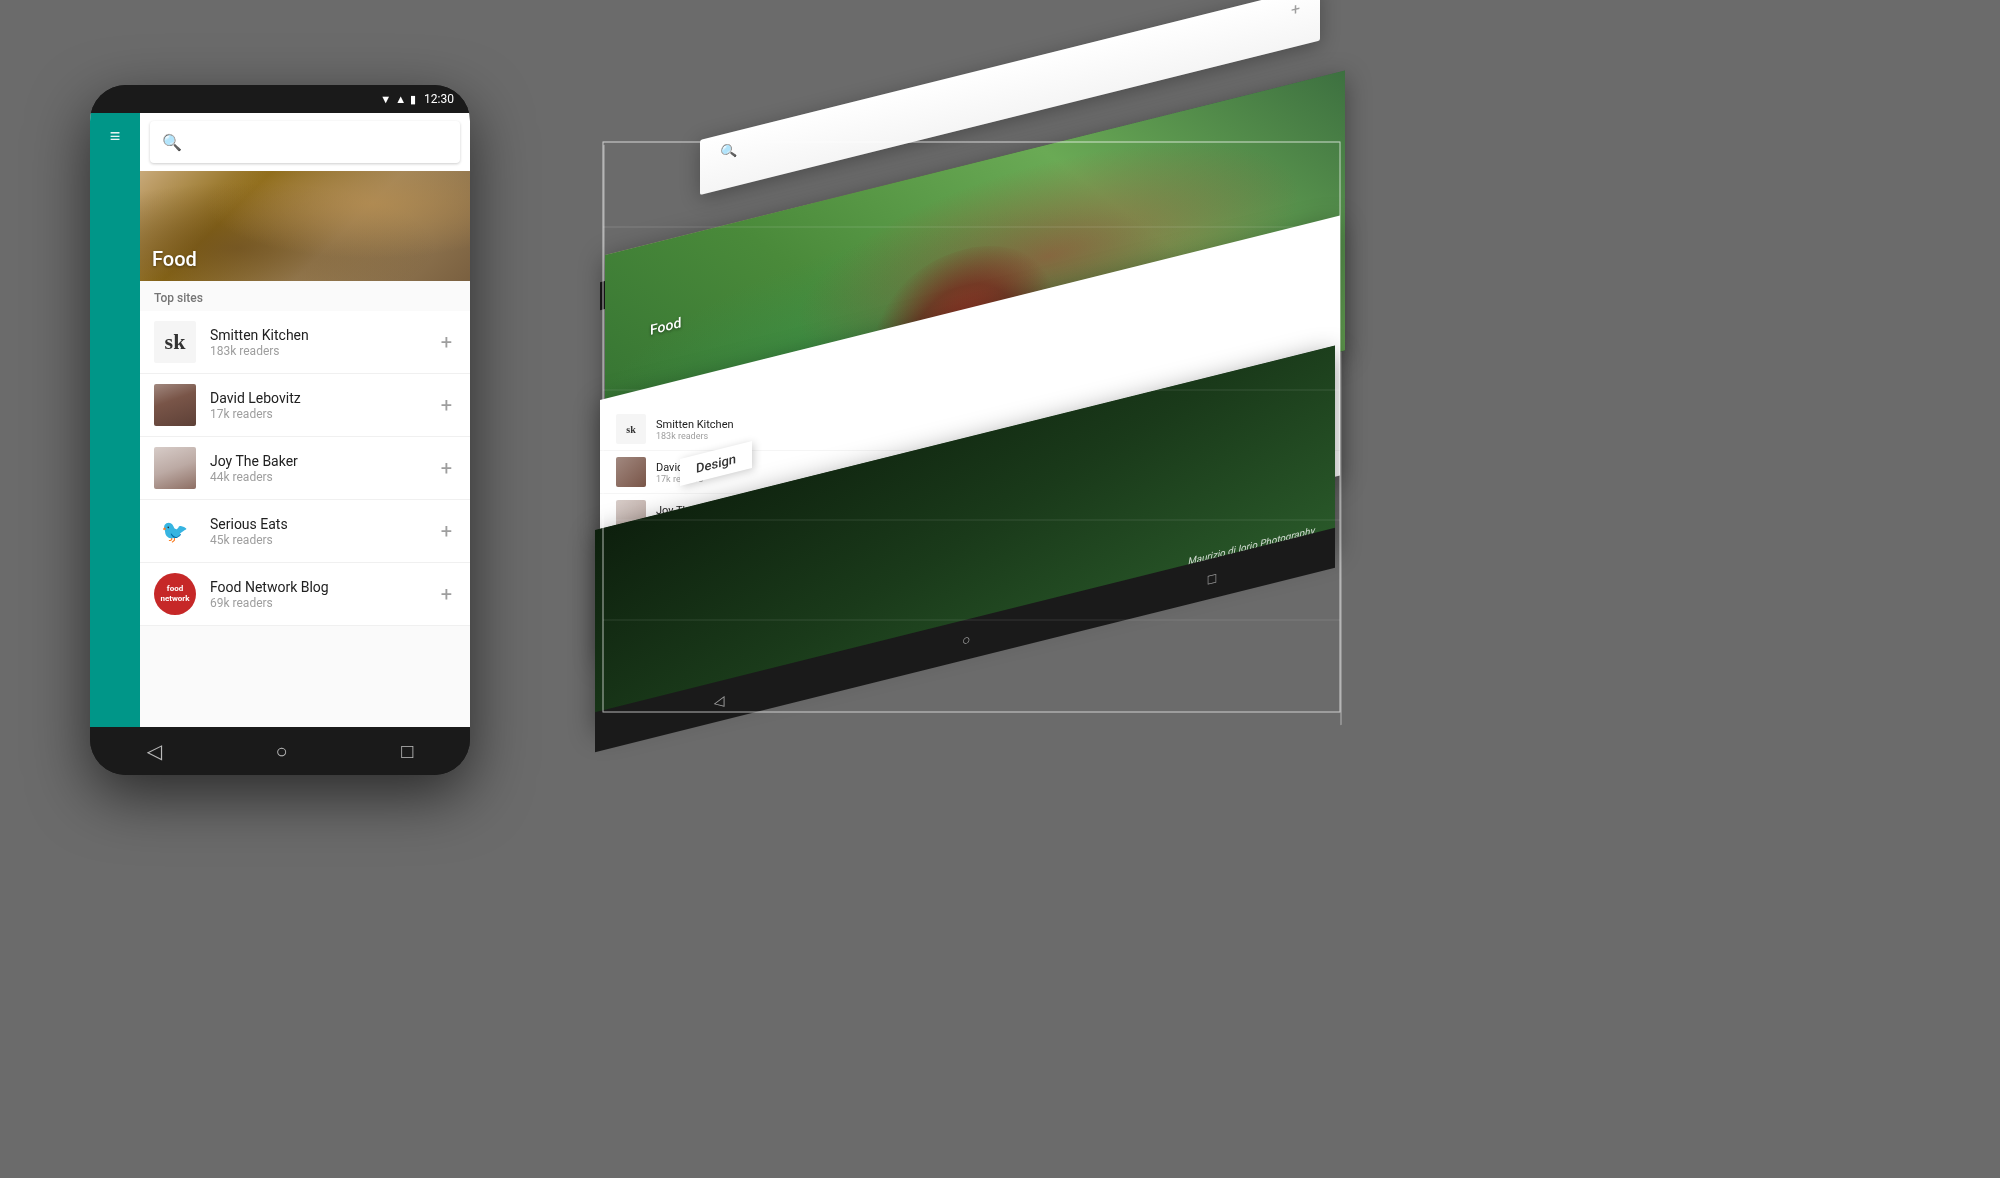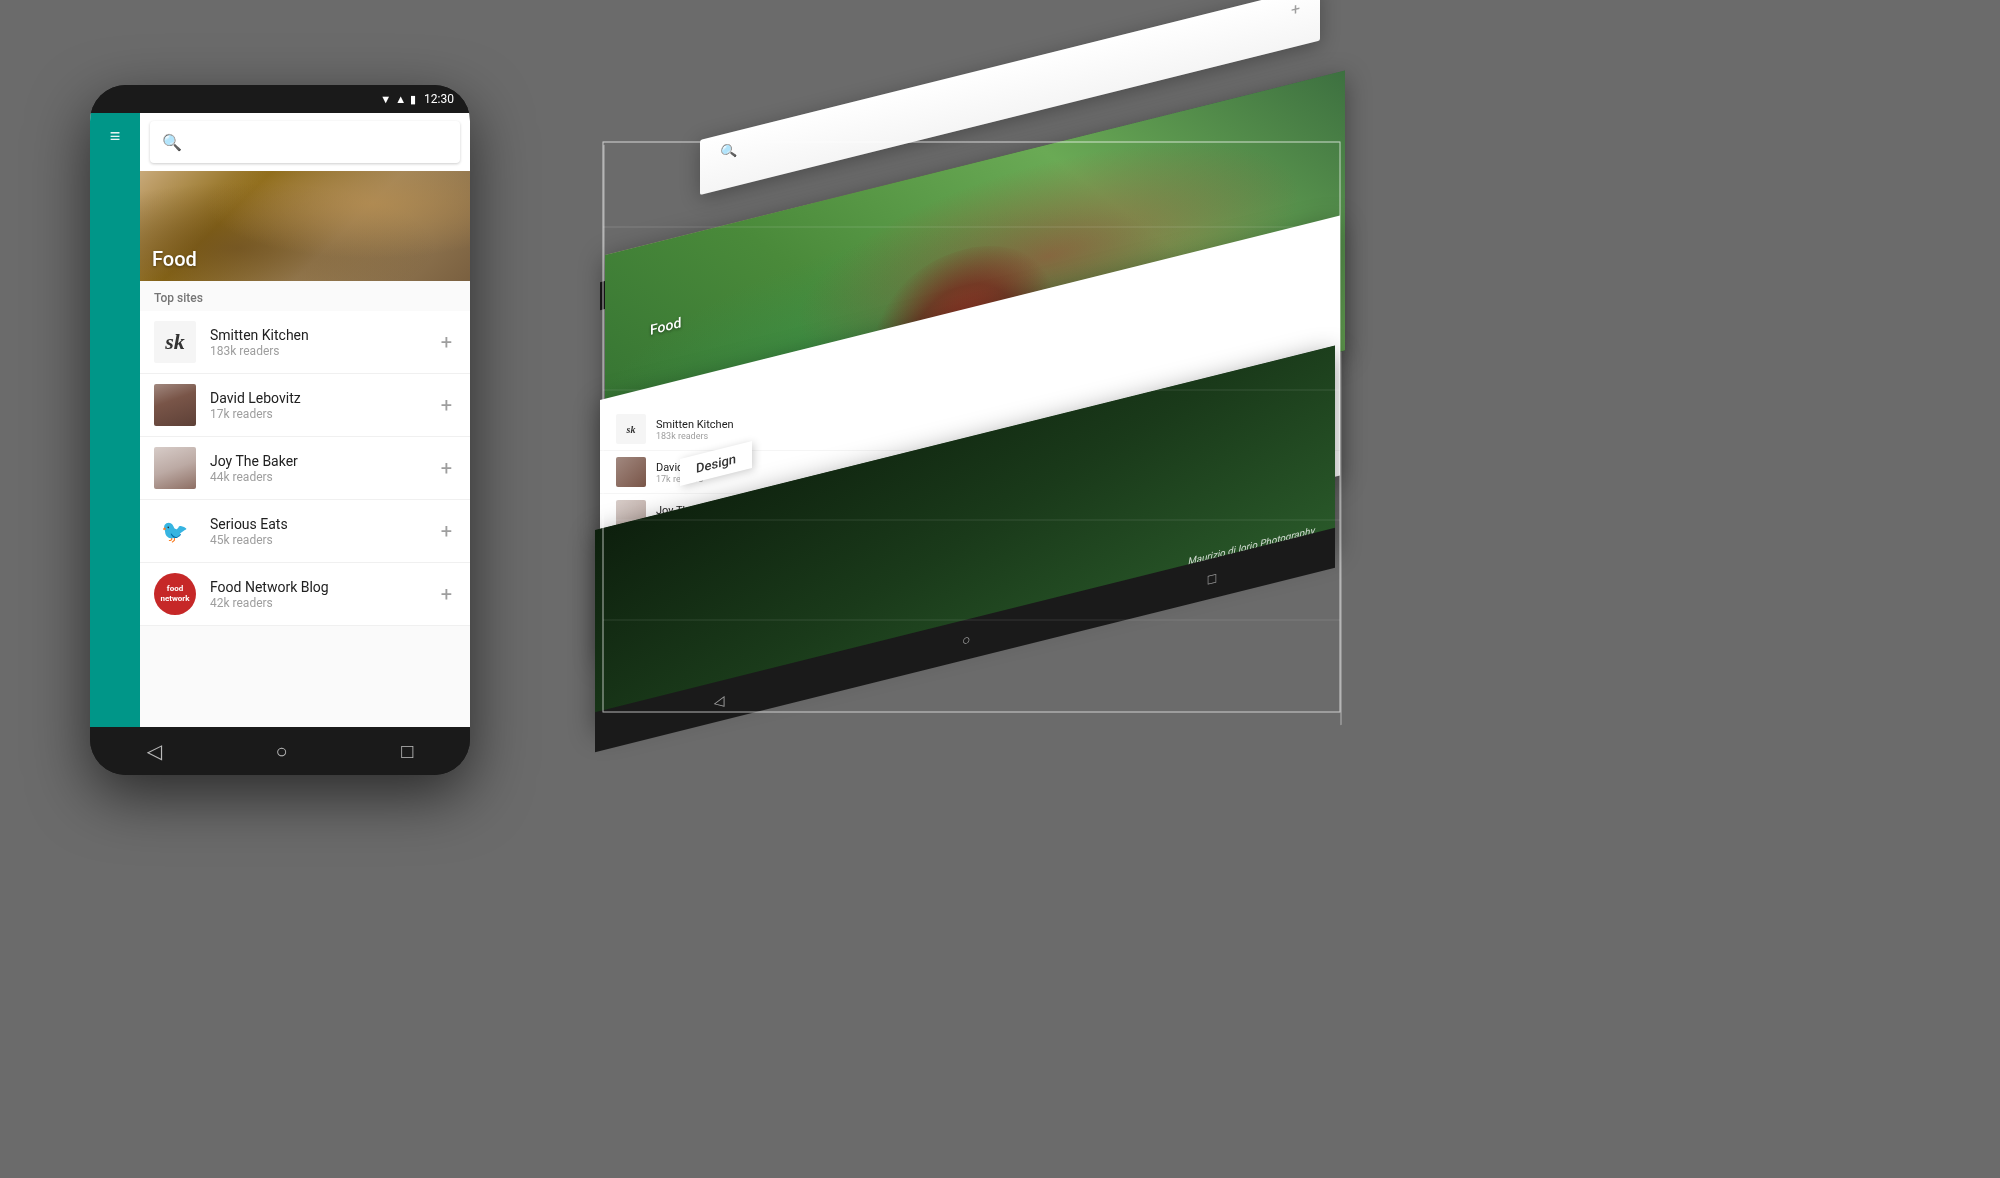--- a/index.html
+++ b/index.html
@@ -164,21 +164,20 @@
       font-weight: 700;
       font-size: 18px;
       background: #e0e0e0;
     }
 
     .sk-avatar {
       background: #f5f5f5;
       color: #333;
       font-family: Georgia, serif;
       font-size: 22px;
-      font-style: italic;
     }
 
     .dl-avatar {
       background: linear-gradient(135deg, #8d6e63, #6d4c41);
     }
 
     .dl-avatar-img {
       width: 100%;
       height: 100%;
       background: linear-gradient(160deg, #a1887f 0%, #795548 40%, #5d4037 100%);
@@ -597,21 +596,21 @@
           </div>
           <span class="add-btn">+</span>
         </div>
 
         <div class="list-item">
           <div class="list-avatar" style="background:#c62828; border-radius:50%; width:42px; height:42px; display:flex; align-items:center; justify-content:center;">
             <span class="fn-text" style="color:#fff; font-size:8px; font-weight:700; text-align:center; line-height:1.2;">food<br>network</span>
           </div>
           <div class="list-text">
             <div class="list-title">Food Network Blog</div>
-            <div class="list-subtitle">42k readers</div>
+            <div class="list-subtitle">69k readers</div>
           </div>
           <span class="add-btn">+</span>
         </div>
       </div>
     </div>
   </div>
 
   <div class="phone-nav">
     <span class="nav-icon">◁</span>
     <span class="nav-icon">○</span>

